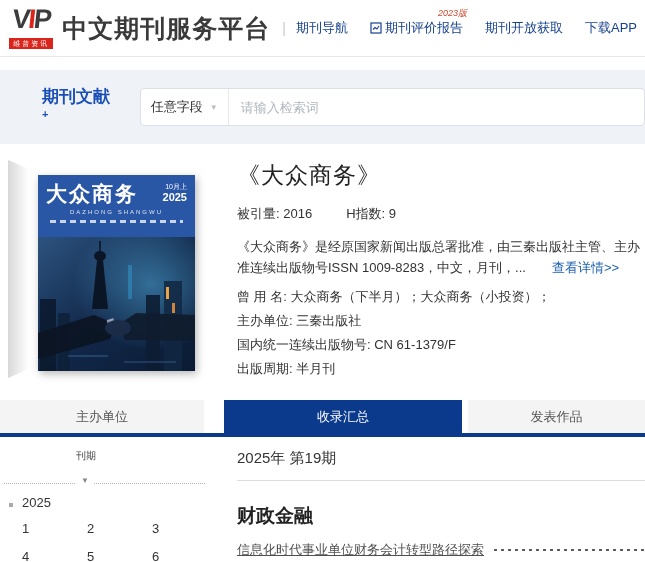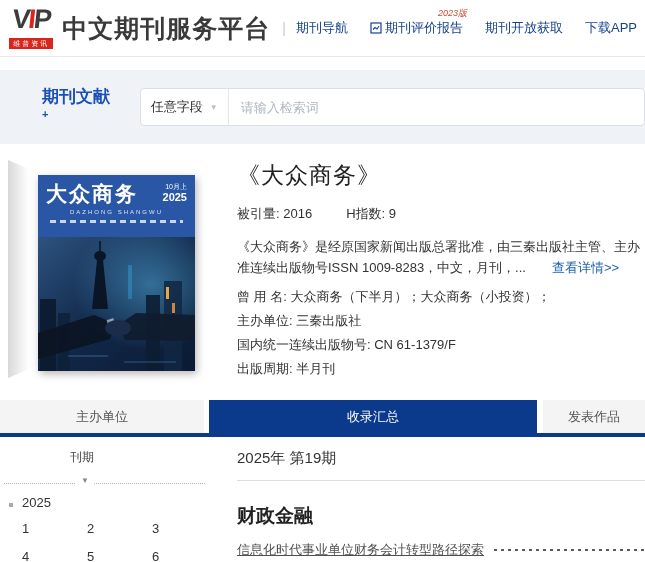--- a/index.html
+++ b/index.html
@@ -68,28 +68,28 @@
   .jdesc .dline { white-space:nowrap; overflow:hidden; }
   .jdesc a { color:#1f62ae; text-decoration:none; margin-left:26px; cursor:pointer; }
   .jfields { margin-top:10px; font-size:13px; color:#333; }
   .jfields .frow { margin-top:6px; white-space:nowrap; overflow:hidden; }
 
   
   .tabs { display:flex; border-bottom:4px solid #0b3a8c; height:37px; }
   .tab { height:33px; background:#f4f4f4; color:#555; font-size:13px;
          display:flex; align-items:center; justify-content:center; cursor:pointer; }
   .tab.t1 { width:204px; margin-right:5px; }
-  .tab.t2 { width:328px; margin-right:6px; }
+  .tab.t2 { width:238px; margin-right:6px;margin-left:15px; }
   .tab.t3 { flex:1; }
   .tab.active { background:#0b3a8c; color:#fff; }
 
   
   .content { display:flex; height:125px; }
   .pleft { width:237px; position:relative; flex:none; }
-  .issue-head { position:absolute; left:70px; top:12px; font-size:12px; color:#444; }
+  .issue-head { position:absolute; left:76px; top:12px; font-size:10px; color:#444; }
   .dashline { position:absolute; left:4px; right:32px; top:46px;
               border-top:1px dotted #b5b5b5; }
   .tri-down { position:absolute; left:76px; top:39px; background:#fff; padding:0 5px;
               color:#888; font-size:8px; cursor:pointer; }
   .ybullet { position:absolute; left:9px; top:66px; width:4px; height:4px; background:#aaa; }
   .yearlbl { position:absolute; left:22px; top:58px; font-size:13px; color:#333; cursor:pointer; }
   .numgrid { position:absolute; left:22px; top:84px; display:grid;
              grid-template-columns:65px 65px 65px; grid-auto-rows:28px; }
   .numgrid a { font-size:13px; color:#333; text-decoration:none; cursor:pointer; }
 

